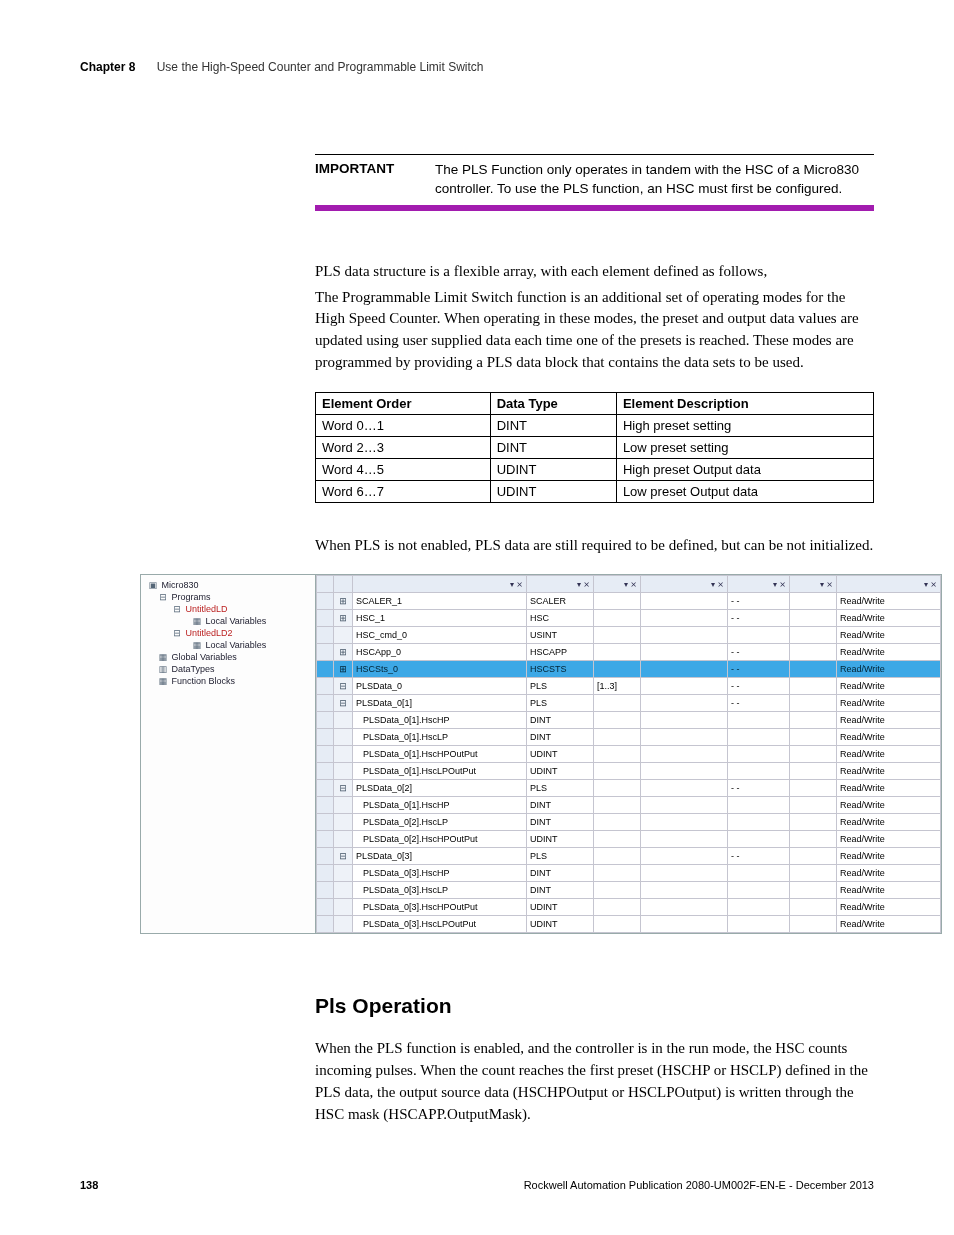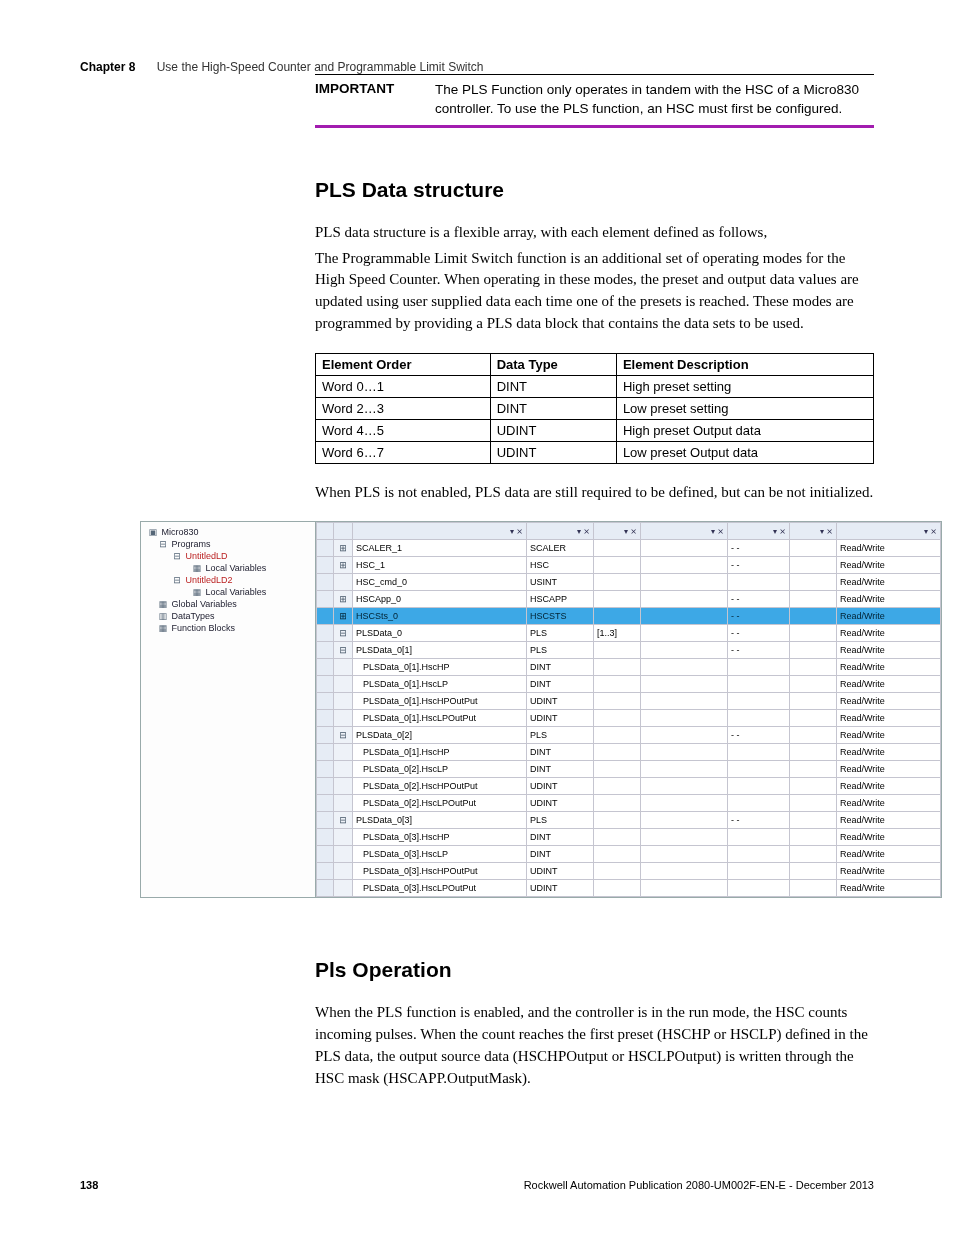--- a/index.html
+++ b/index.html
@@ -13,33 +13,34 @@
   .page {
     width: 954px;
     padding: 60px 80px 40px 80px;
     box-sizing: border-box;
     position: relative;
     min-height: 1235px;
   }
   .running-head {
     font-size: 12px;
     color: #333;
+    margin-bottom: 80px;
   }
   .running-head .chap {
     font-weight: bold;
     color: #000;
     margin-right: 18px;
   }
   .content-col {
     margin-left: 235px;
   }
   .important-box {
     display: flex;
     border-top: 1px solid #000;
-    border-bottom: 3px solid #a21caf;
+    border-bottom: 6px solid #a21caf;
     padding: 6px 0;
     font-size: 13.5px;
     margin-bottom: 50px;
   }
   .important-box .lbl {
     font-weight: bold;
     width: 120px;
     flex: none;
   }
   .important-box .txt {
@@ -55,21 +56,21 @@
   p.body {
     font-family: Georgia, 'Times New Roman', serif;
     font-size: 15px;
     line-height: 1.45;
     margin: 0 0 18px 0;
   }
   table.data {
     border-collapse: collapse;
     width: 100%;
     font-size: 13px;
-    margin-bottom: 18px;
+    margin-bottom: 32px;
   }
   table.data th, table.data td {
     border: 1px solid #000;
     padding: 3px 6px;
     text-align: left;
   }
   table.data th {
     font-weight: bold;
     background: #fff;
   }
@@ -171,21 +172,20 @@
     <span>Use the High-Speed Counter and Programmable Limit Switch</span>
   </div>
 
   <div class="content-col">
 
     <div class="important-box">
       <div class="lbl">IMPORTANT</div>
       <div class="txt">The PLS Function only operates in tandem with the HSC of a Micro830 controller. To use the PLS function, an HSC must first be configured.</div>
     </div>
 
-    <h2 class="section">PLS Data structure</h2>
 
     <p class="body" style="margin-bottom:4px;">PLS data structure is a flexible array, with each element defined as follows,</p>
     <p class="body">The Programmable Limit Switch function is an additional set of operating modes for the High Speed Counter. When operating in these modes, the preset and output data values are updated using user supplied data each time one of the presets is reached. These modes are programmed by providing a PLS data block that contains the data sets to be used.</p>
 
     <table class="data">
       <thead>
           <tr id="tbl-head">
             <th>Element Order</th>
             <th>Data Type</th>
             <th>Element Description</th>
@@ -412,31 +412,20 @@
               <td class="name pad2">PLSData_0[2].HscHPOutPut</td>
               <td class="type">UDINT</td>
               <td class="dim"></td>
               <td class="c1"></td>
               <td class="c2"></td>
               <td class="c3"></td>
               <td class="acc">Read/Write</td>
             </tr>
             <tr>
               <td class="gut"></td>
-              <td class="exp"></td>
-              <td class="name pad2">PLSData_0[2].HscLPOutPut</td>
-              <td class="type">UDINT</td>
-              <td class="dim"></td>
-              <td class="c1"></td>
-              <td class="c2"></td>
-              <td class="c3"></td>
-              <td class="acc">Read/Write</td>
-            </tr>
-            <tr>
-              <td class="gut"></td>
               <td class="exp">⊟</td>
               <td class="name pad1">PLSData_0[3]</td>
               <td class="type">PLS</td>
               <td class="dim"></td>
               <td class="c1"></td>
               <td class="c2">- -</td>
               <td class="c3"></td>
               <td class="acc">Read/Write</td>
             </tr>
             <tr>

